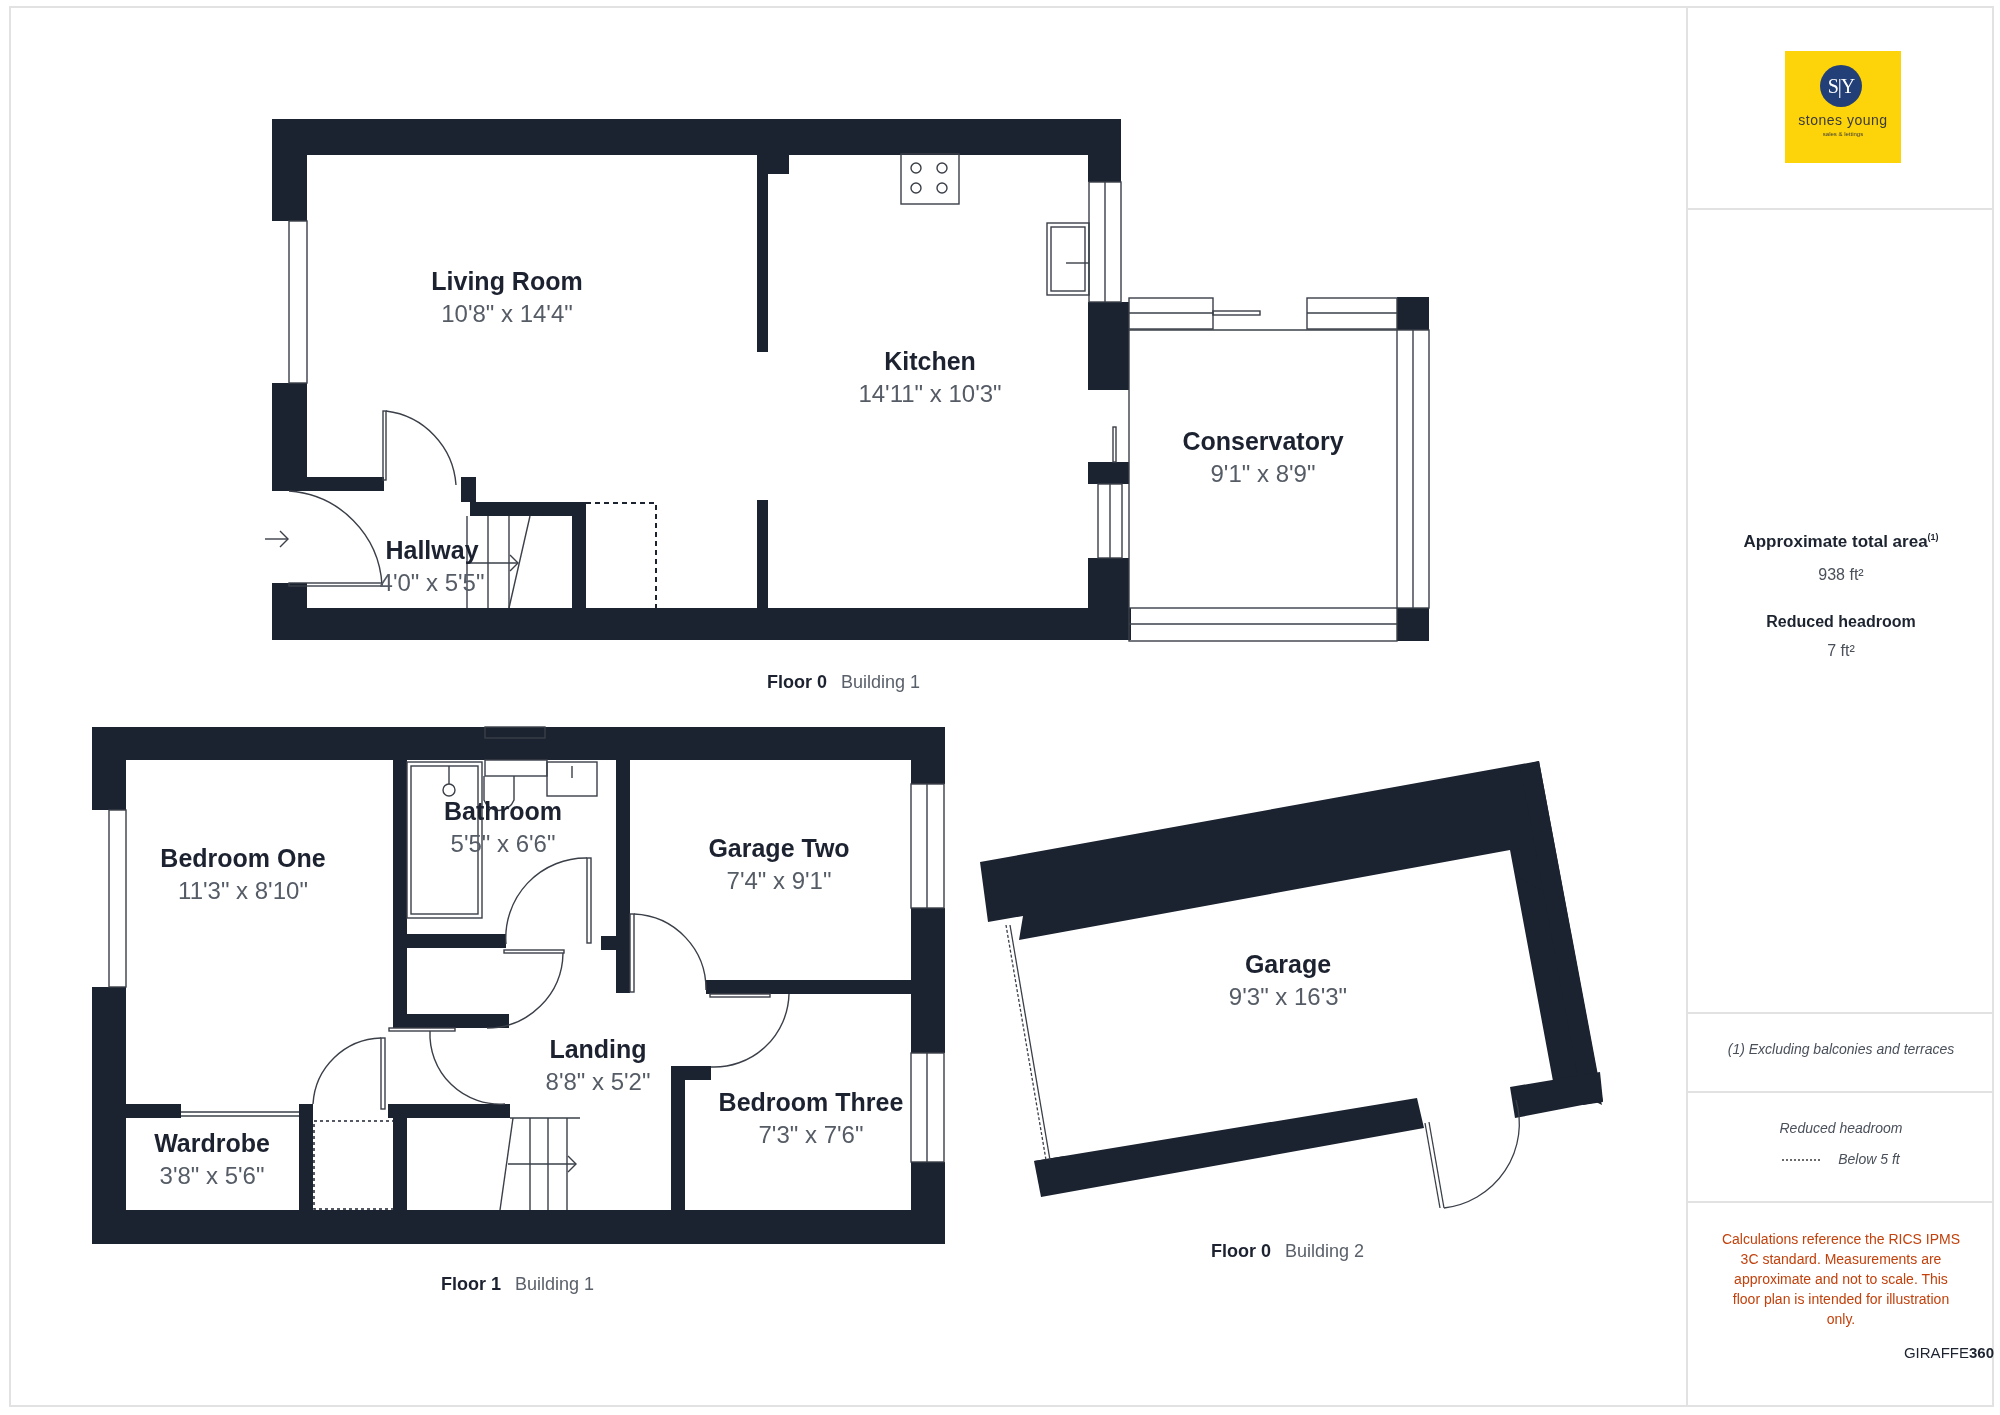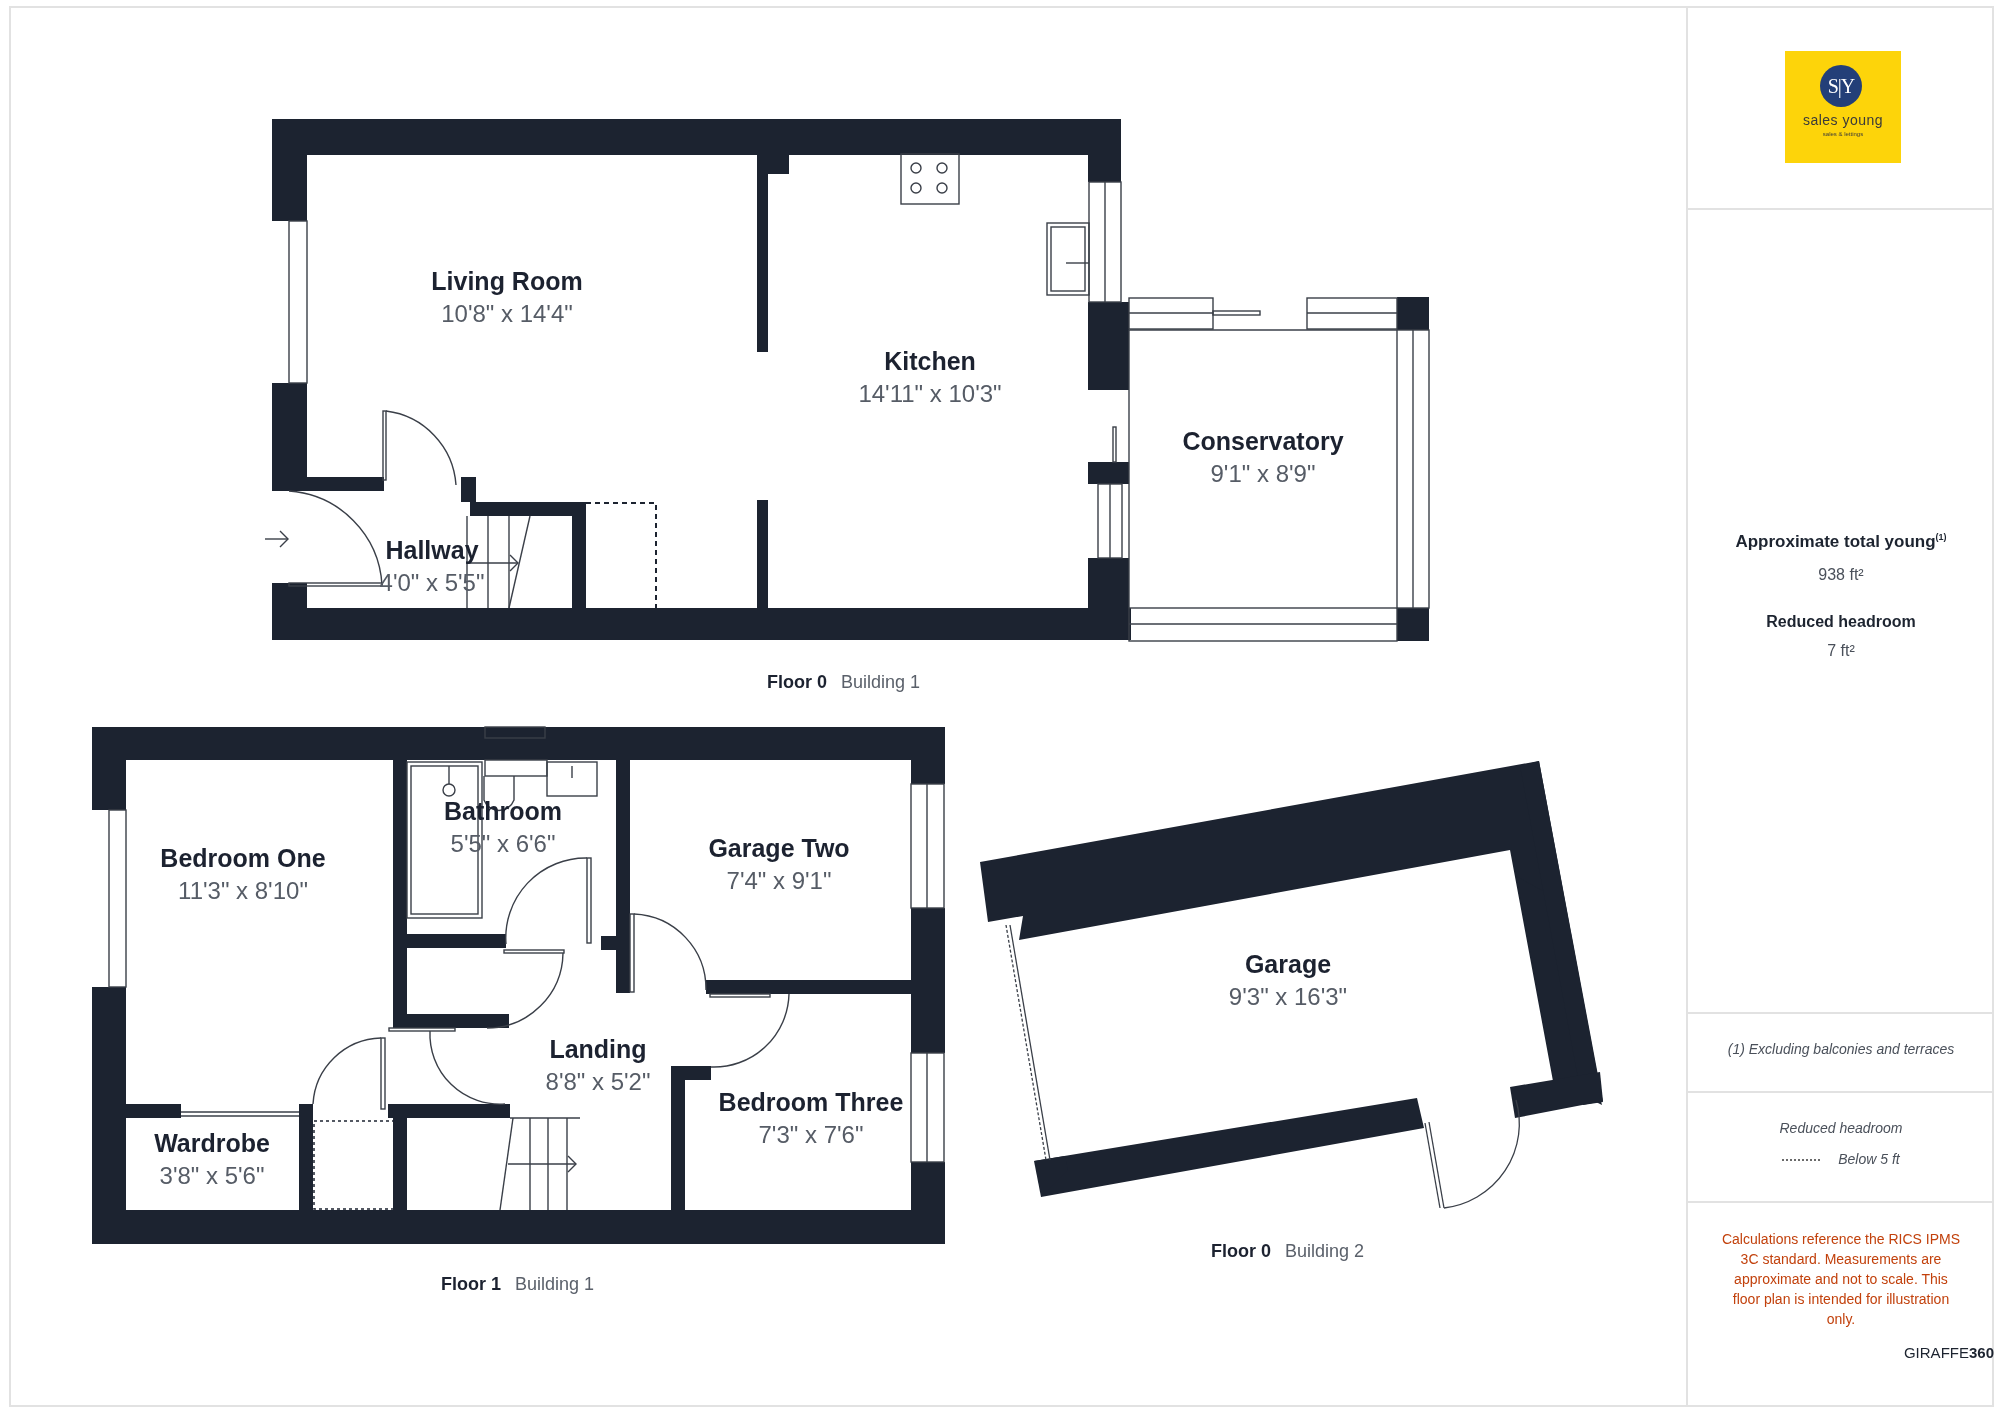--- a/index.html
+++ b/index.html
@@ -272,27 +272,27 @@
 <div class="caption" style="left:441px; top:1274px;">
   <span class="fl">Floor 1</span><span class="bd">Building 1</span>
 </div>
 <div class="caption" style="left:1211px; top:1241px;">
   <span class="fl">Floor 0</span><span class="bd">Building 2</span>
 </div>
 
 <div class="sidebar">
   <div class="logo">
     <div class="logo-circle">S|Y</div>
-    <div class="logo-name">sales young</div>
+    <div class="logo-name">stones young</div>
     <div class="logo-tag">sales &amp; lettings</div>
   </div>
   <div class="sb-sep" style="top:202px;"></div>
 
   <div class="sb-text sb-bold" style="top:526px;">
-    <span>Approximate total young</span><sup style="font-size:9px;">(1)</sup>
+    <span>Approximate total area</span><sup style="font-size:9px;">(1)</sup>
   </div>
   <div class="sb-text sb-val" style="top:560px;">938 ft²</div>
   <div class="sb-text sb-bold" style="top:607px; font-size:16px;">Reduced headroom</div>
   <div class="sb-text sb-val" style="top:636px;">7 ft²</div>
 
   <div class="sb-sep" style="top:1006px;"></div>
   <div class="sb-text sb-small" style="top:1035px;">(1) Excluding balconies and terraces</div>
   <div class="sb-sep" style="top:1085px;"></div>
   <div class="sb-text sb-small" style="top:1114px;">Reduced headroom</div>
   <div class="sb-text sb-small" style="top:1145px;">

